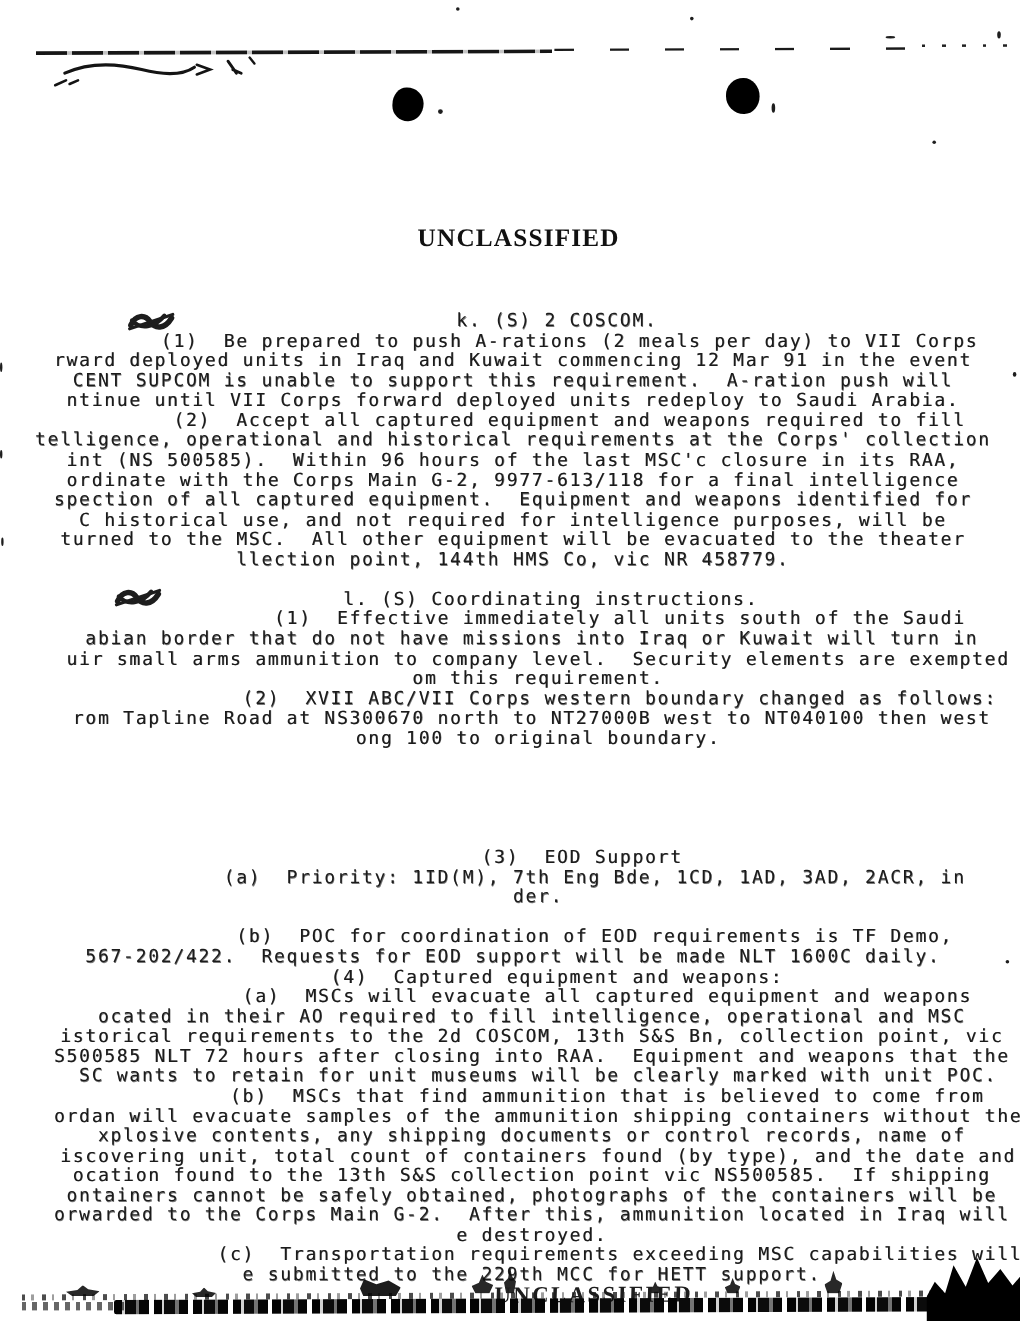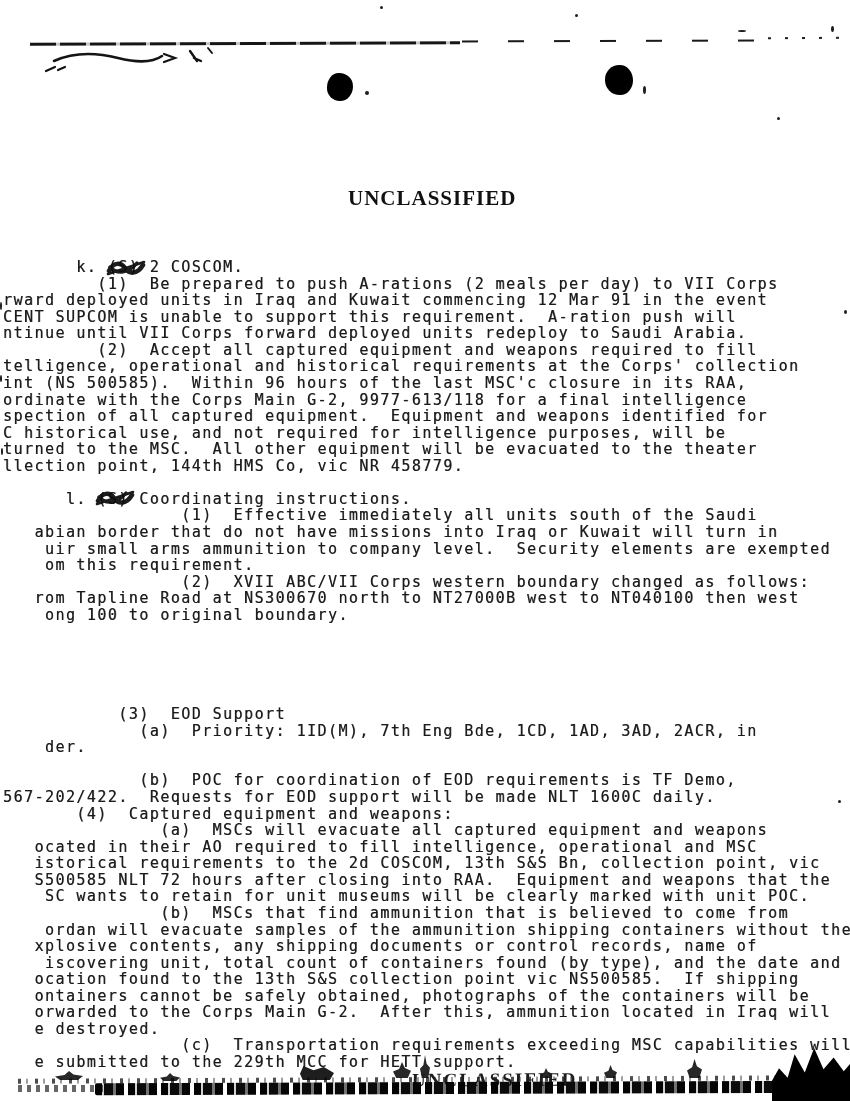--- a/index.html
+++ b/index.html
@@ -1,17 +1,17 @@
 <!DOCTYPE html>
 <html><head>
 <meta charset="utf-8">
 <style>
   html,body{margin:0;padding:0;background:#e8e8e8;}
   .page{position:relative;width:850px;height:1101px;background:#ffffff;overflow:hidden;
-        font-family:"DejaVu Sans Mono",monospace;}
+        font-family:"DejaVu Sans Mono",monospace;text-align:center;}
   
   .doc-body{
     position:absolute;left:3px;top:259px;margin:0;
     font-family:"DejaVu Sans Mono",monospace;
     font-size:15px;line-height:16.56px;letter-spacing:1.45px;
     color:#1b1b1b;white-space:pre;
     text-shadow:0.45px 0.3px 0 rgba(25,25,25,.6);
   }
   
   .classif{

